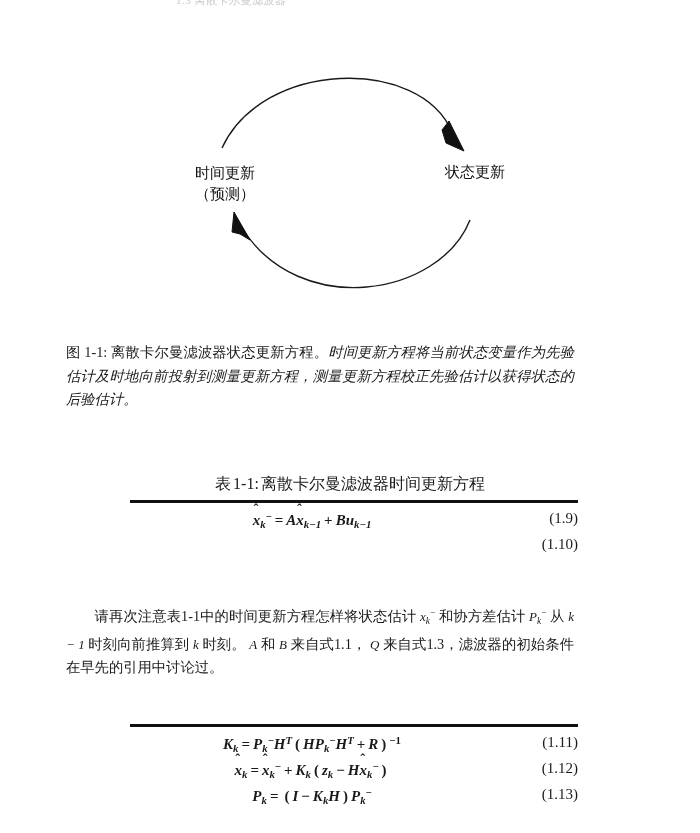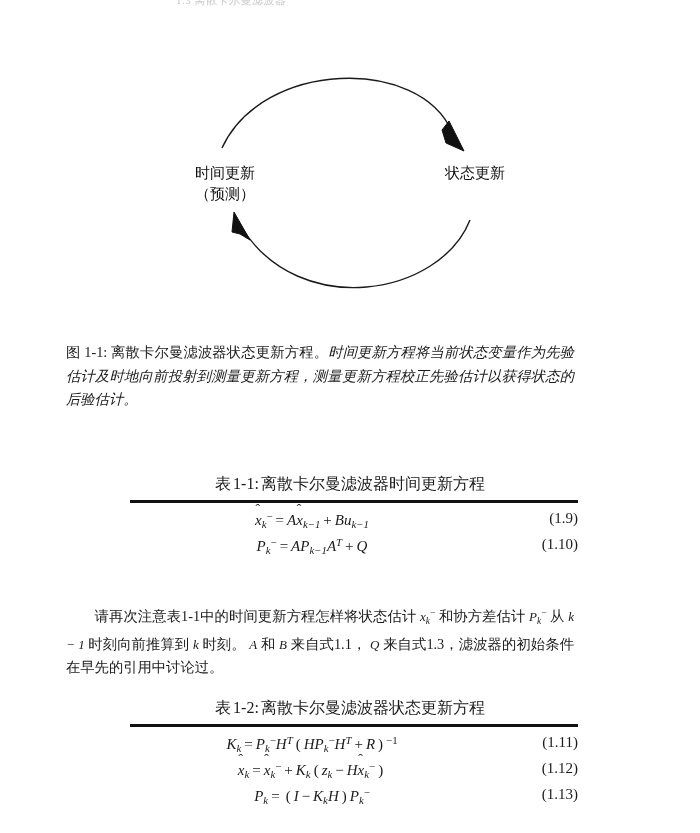--- a/index.html
+++ b/index.html
@@ -58,20 +58,21 @@
   .node-label .l2 { display: block; }
   #label-time-update {
     left: 160px;
     top: 143px;
     width: 130px;
   }
   #label-state-update {
     left: 410px;
     top: 143px;
     width: 130px;
+    font-family: Liberation Mono, monospace;
   }
 
   
   .textblock {
     position: absolute;
     font-size: 14.3px;
     line-height: 23.5px;
     text-align: justify;
     text-justify: inter-ideograph;
     color: #1a1a1a;
@@ -129,20 +130,21 @@
     height: 26px;
     font-size: 15px;
   }
   .eq-body {
     position: absolute;
     left: 0;
     right: 84px;
     text-align: center;
     white-space: nowrap;
     font-family: "Liberation Serif", "DejaVu Serif", serif;
+    font-weight: bold;
   }
   .eq-num {
     position: absolute;
     right: 0;
     width: 90px;
     text-align: right;
     white-space: nowrap;
   }
   #eq-1-9  { top: 510px; }
   #eq-1-10 { top: 536px; }
@@ -240,33 +242,27 @@
   <div class="rule" id="rule-table-1-1"></div>
 
   <div class="eq-row" id="eq-1-9">
     <span class="eq-body">
       <span class="hatvar mi">x<span class="hat">̂</span></span><span class="subsup"></span><span class="sub">k</span><span class="minusmark">−</span><span class="mo">=</span><span class="mi">A</span><span class="hatvar mi">x<span class="hat">̂</span></span><span class="sub">k−1</span><span class="mo">+</span><span class="mi">B</span><span class="mi">u</span><span class="sub">k−1</span>
     </span>
     <span class="eq-num">(1.9)</span>
   </div>
 
   <div class="eq-row" id="eq-1-10">
-    <span class="eq-body">
-      <span class="mi">P</span><span class="sub">k</span><span class="minusmark">−</span><span class="mo">=</span><span class="mi">A</span><span class="mi">P</span><span class="sub">k−1</span><span class="mi">A</span><span class="sup">T</span><span class="mo">+</span><span class="mi">Q</span>
-    </span>
     <span class="eq-num">(1.10)</span>
   </div>
 
   <div class="textblock" id="paragraph-note">
     <span>请再次注意表1-1中的时间更新方程怎样将状态估计 </span><span class="inl"><span class="mi">x</span><span class="sub">k</span><span class="minusmark">−</span></span><span> 和协方差估计 </span><span class="inl"><span class="mi">P</span><span class="sub">k</span><span class="minusmark">−</span></span><span> 从 </span><span class="inl mi">k − 1</span><span> 时刻向前推算到 </span><span class="inl mi">k</span><span> 时刻。 </span><span class="inl mi">A</span><span> 和 </span><span class="inl mi">B</span><span> 来自式1.1， </span><span class="inl mi">Q</span><span> 来自式1.3，滤波器的初始条件在早先的引用中讨论过。</span>
   </div>
 
-  <div class="table-caption" id="caption-table-1-2">
-    <span>表</span><span class="capnum">1-2:</span><span>离散卡尔曼滤波器状态更新方程</span>
-  </div>
   <div class="rule" id="rule-table-1-2"></div>
 
   <div class="eq-row" id="eq-1-11">
     <span class="eq-body">
       <span class="mi">K</span><span class="sub">k</span><span class="mo">=</span><span class="mi">P</span><span class="sub">k</span><span class="minusmark">−</span><span class="mi">H</span><span class="sup">T</span><span class="mo">(</span><span class="mi">H</span><span class="mi">P</span><span class="sub">k</span><span class="minusmark">−</span><span class="mi">H</span><span class="sup">T</span><span class="mo">+</span><span class="mi">R</span><span class="mo">)</span><span class="supn">−1</span>
     </span>
     <span class="eq-num">(1.11)</span>
   </div>
 
   <div class="eq-row" id="eq-1-12">

